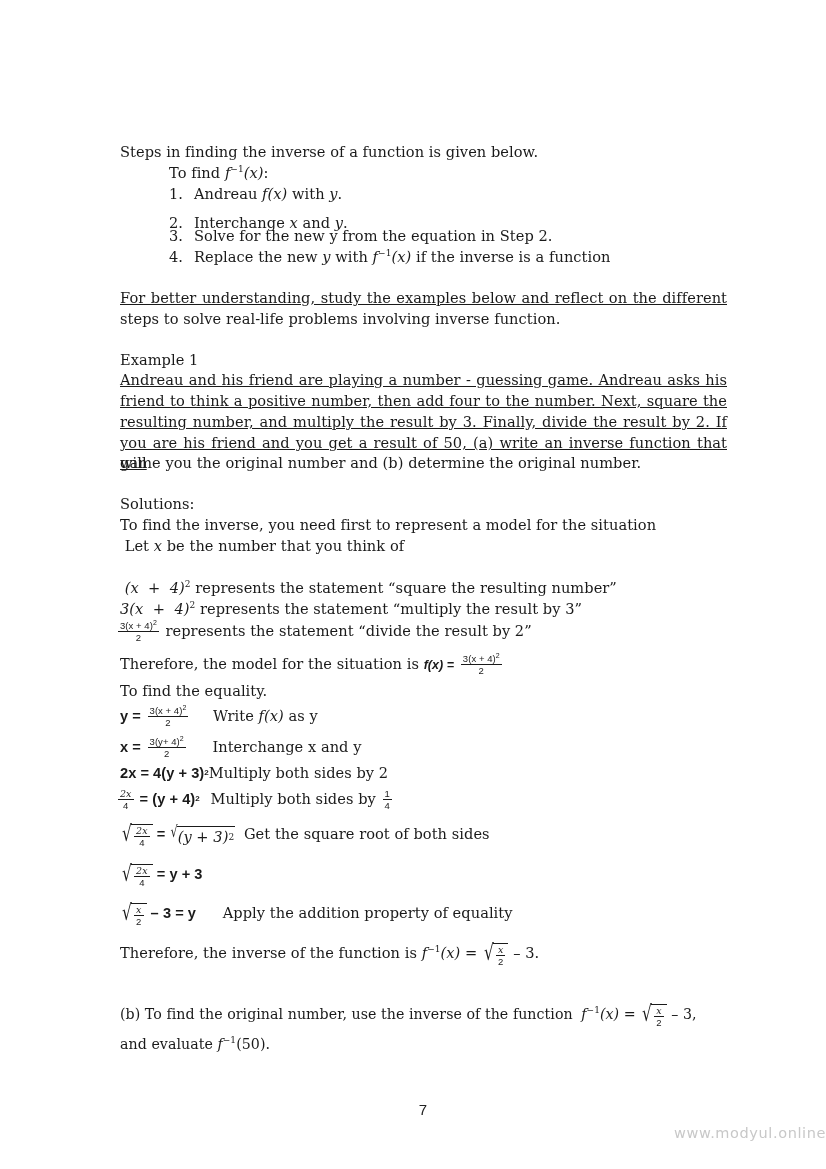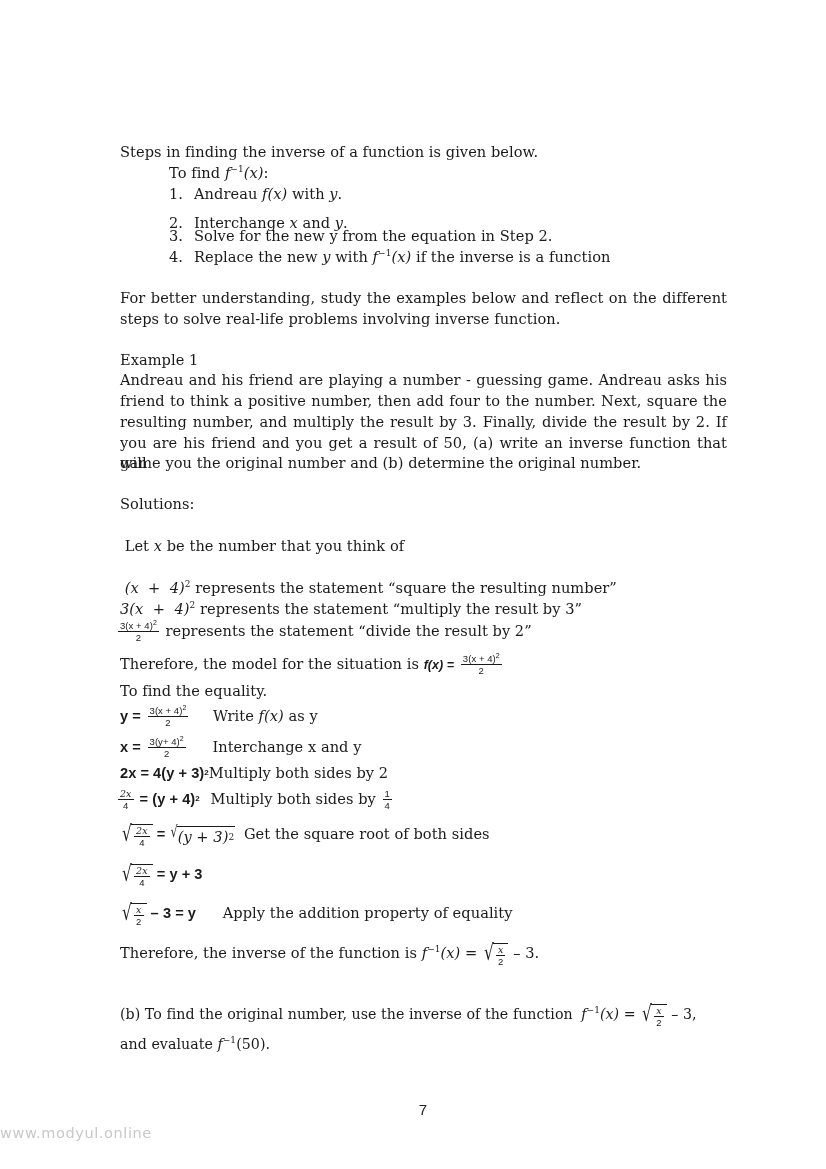--- a/index.html
+++ b/index.html
@@ -1,36 +1,36 @@
 <!DOCTYPE html>
 <html><head>
 <meta charset="utf-8">
 <style>
   html, body { margin: 0; padding: 0; background: #ffffff; }
   body { width: 826px; height: 1169px; position: relative; overflow: hidden;
          font-family: "DejaVu Serif", "Liberation Serif", serif; color: #1a1a1a; }
   .page { position: absolute; left: 0; top: 0; width: 826px; height: 1169px; padding-left: 12px; }
   .line { position: absolute; left: 120px; font-size: 14.6px; line-height: 20px; white-space: nowrap; letter-spacing: 0.05px; }
-  .just { width: 607px; text-align: justify; text-align-last: justify; white-space: normal; }
+  .just { width: 607px; text-align: justify; text-align-last: justify; white-space: normal; text-decoration: underline; }
   .ind { left: 169px; }
   .num { display: inline-block; width: 25px; }
   .mi { font-family: "DejaVu Serif", "Liberation Serif", serif; font-style: italic; }
   .sans { font-family: "Liberation Sans", sans-serif; font-weight: bold; }
   sup { font-size: 9px; vertical-align: 6px; line-height: 0; }
   .frac { display: inline-flex; flex-direction: column; align-items: center; vertical-align: middle; font-family: "Liberation Sans", sans-serif; font-size: 9.5px; line-height: 11px; margin: 0 2px; }
   .frac .n { border-bottom: 1px solid #1a1a1a; padding: 0 2px; }
   .frac .d { padding: 0 2px; }
   .frac sup { font-size: 7px; vertical-align: 4px; }
   .sqrt { display: inline-flex; align-items: stretch; vertical-align: middle; }
   .sqrt .rad { font-family: "DejaVu Sans", sans-serif; font-size: 22px; line-height: 26px; transform: scaleX(0.7); margin-right: -3px; }
   .sqrt .body { border-top: 1px solid #1a1a1a; display: inline-flex; align-items: center; padding: 0 1px; margin-top: 3px; }
   .sqrt.small .rad { font-size: 16px; line-height: 18px; }
   .gap { display: inline-block; }
   .footer-num { position: absolute; left: 0; width: 846px; top: 1101px; text-align: center; font-family: "Liberation Sans", sans-serif; font-size: 15px; color: #222; }
-  .footer-url { position: absolute; left: 0; width: 826px; top: 1125px; text-align: left; font-family: "DejaVu Sans", sans-serif; font-size: 14.5px; color: #c8c8c8; letter-spacing: 0.6px; }
+  .footer-url { position: absolute; left: 0; width: 826px; top: 1125px; text-align: right; font-family: "DejaVu Sans", sans-serif; font-size: 14.5px; color: #c8c8c8; letter-spacing: 0.6px; }
 </style>
 </head>
 <body>
 
 <div class="page">
 
   <div class="line" style="top:142px">Steps in finding the inverse of a function is given below.</div>
 
   <div class="line ind" style="top:163px">
     <span>To find </span><span class="mi">f</span><sup>−1</sup><span class="mi">(x)</span><span>:</span>
@@ -53,20 +53,21 @@
   <div class="line" style="top:309px">steps to solve real-life problems involving inverse function.</div>
 
   <div class="line" style="top:350px">Example 1</div>
   <div class="line just" style="top:370px">Andreau and his friend are playing a number - guessing game. Andreau asks his</div>
   <div class="line just" style="top:391px">friend to think a positive number, then add four to the number. Next,  square the</div>
   <div class="line just" style="top:412px">resulting number, and multiply the result by 3. Finally, divide the result by 2. If</div>
   <div class="line just" style="top:433px">you are his friend and you get a result of 50, (a) write an inverse function that will</div>
   <div class="line" style="top:453px">game you the original number and (b) determine the original number.</div>
 
   <div class="line" style="top:494px">Solutions:</div>
+  <div class="line" style="top:515px">To find the inverse, you need first to represent a model for the situation</div>
   <div class="line" style="top:536px">
     <span style="white-space:pre"> Let </span><span class="mi">x</span><span> be the number that you think of</span>
   </div>
   <div class="line" style="top:578px">
     <span class="mi" style="white-space:pre"> (x  +  4)</span><sup>2</sup><span> represents the statement “square the resulting number”</span>
   </div>
   <div class="line" style="top:599px">
     <span class="mi" style="white-space:pre">3(x  +  4)</span><sup>2</sup><span> represents the statement “multiply the result by 3”</span>
   </div>
   <div class="line" style="top:620px">

